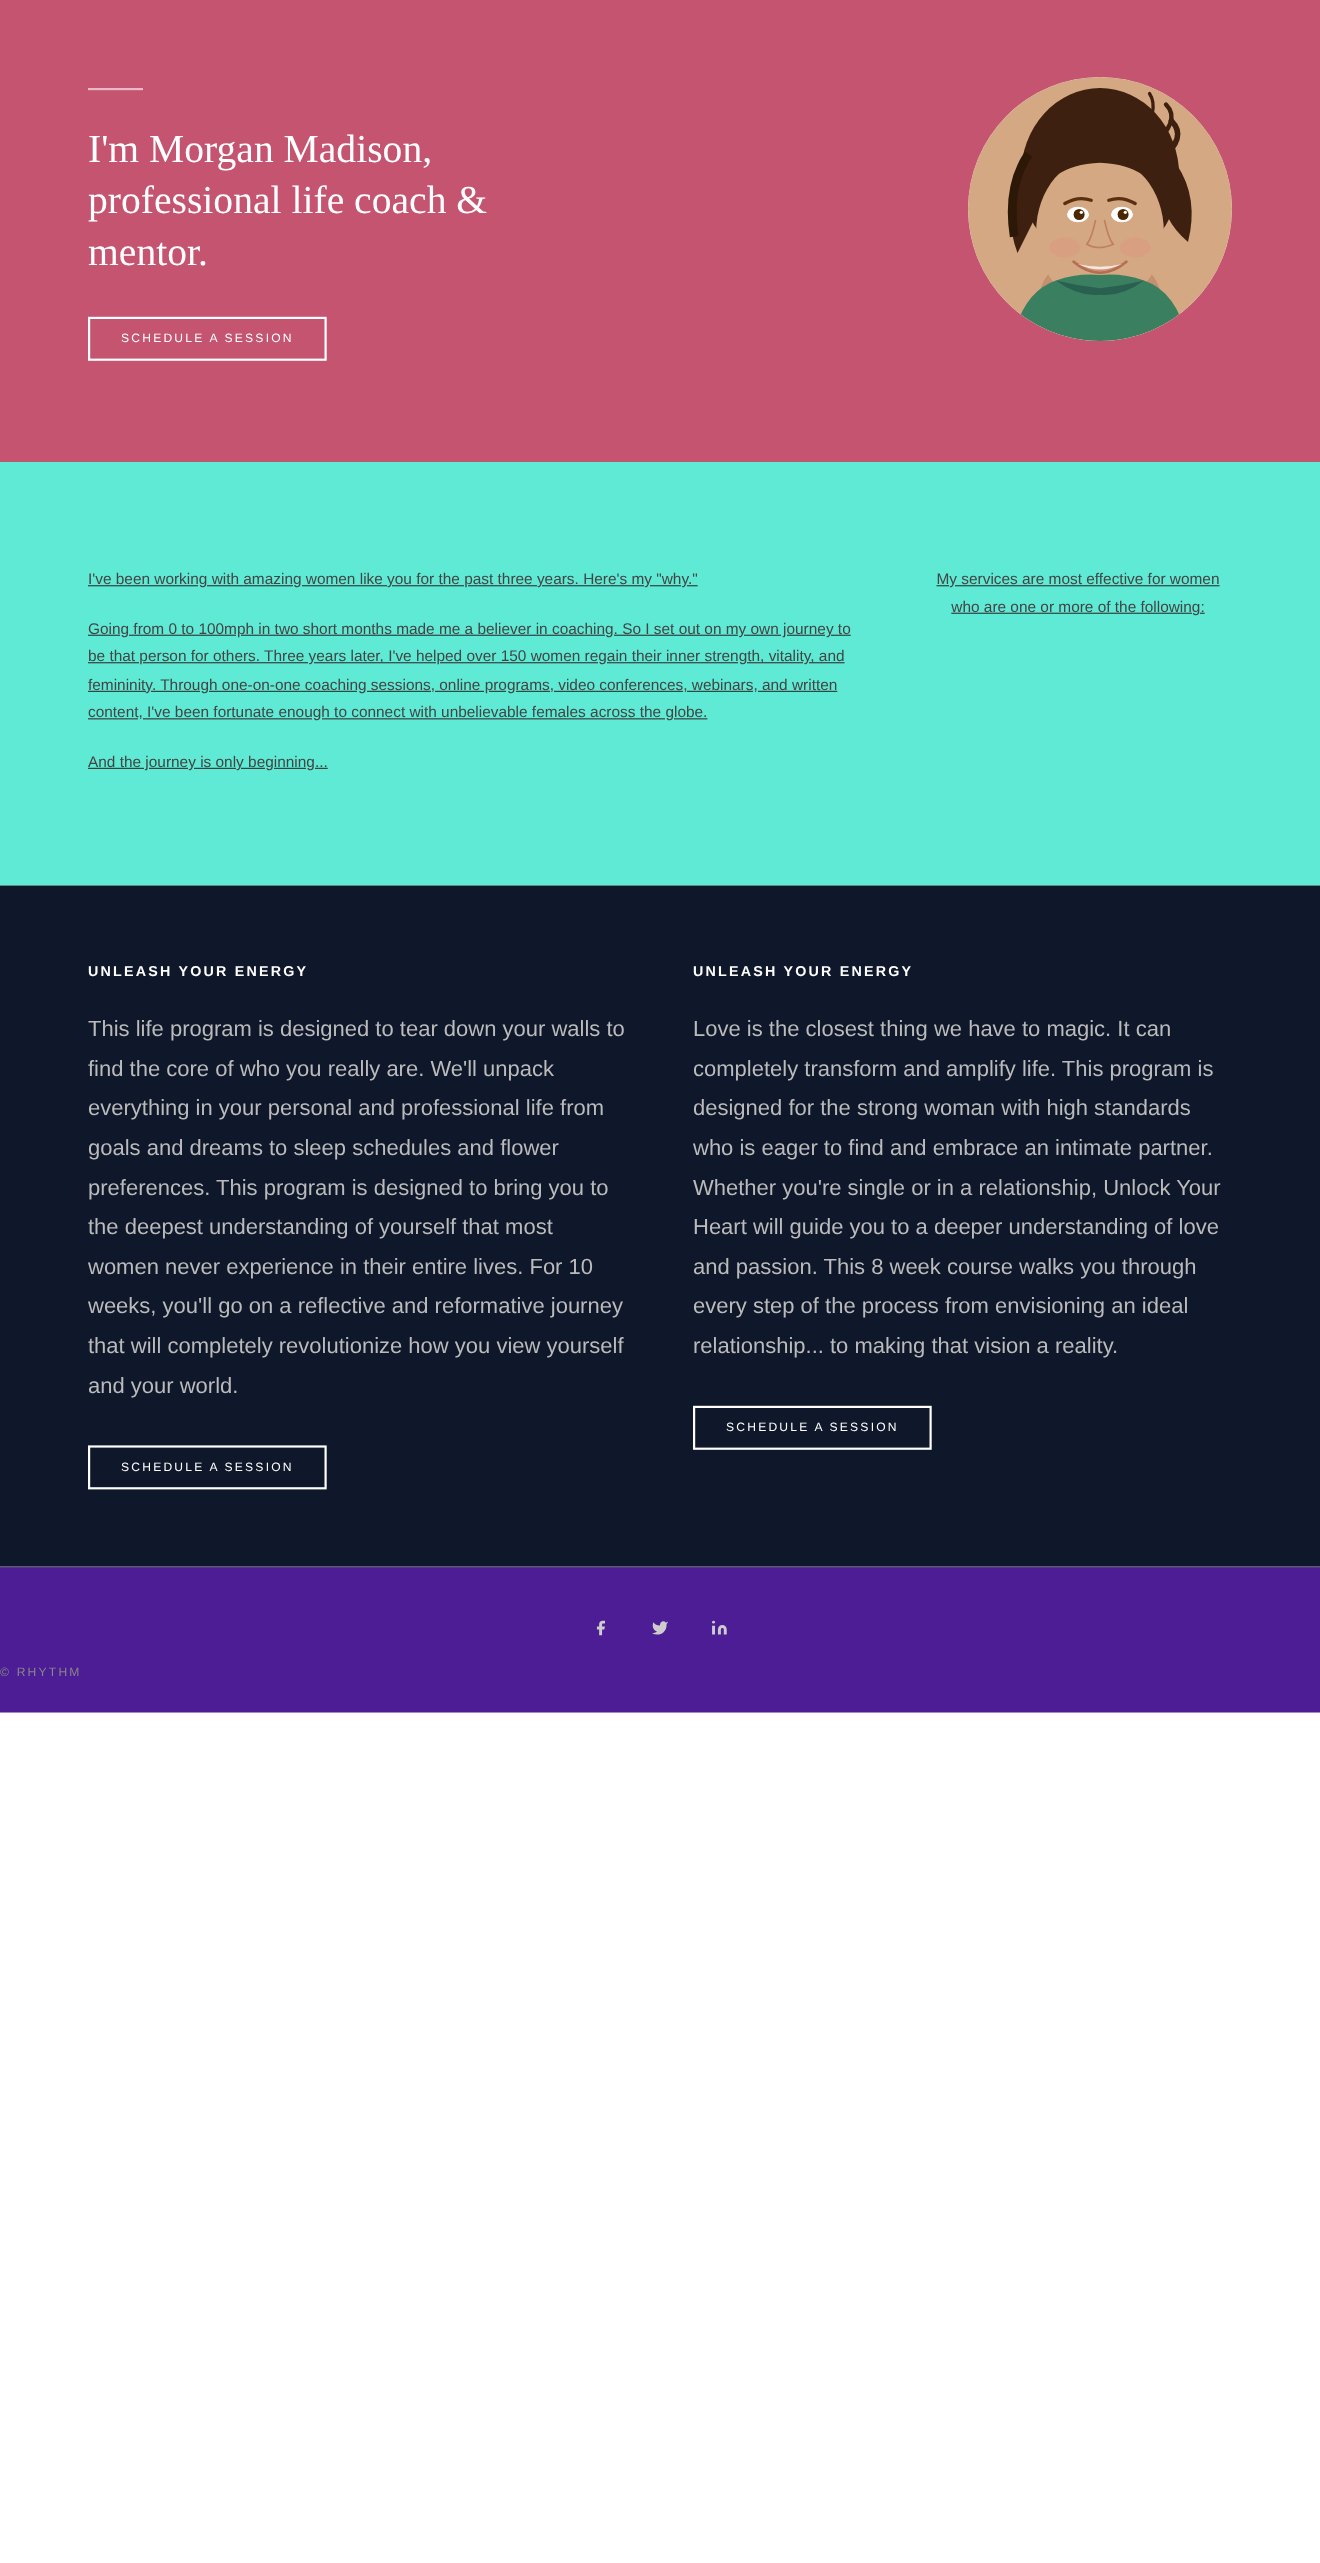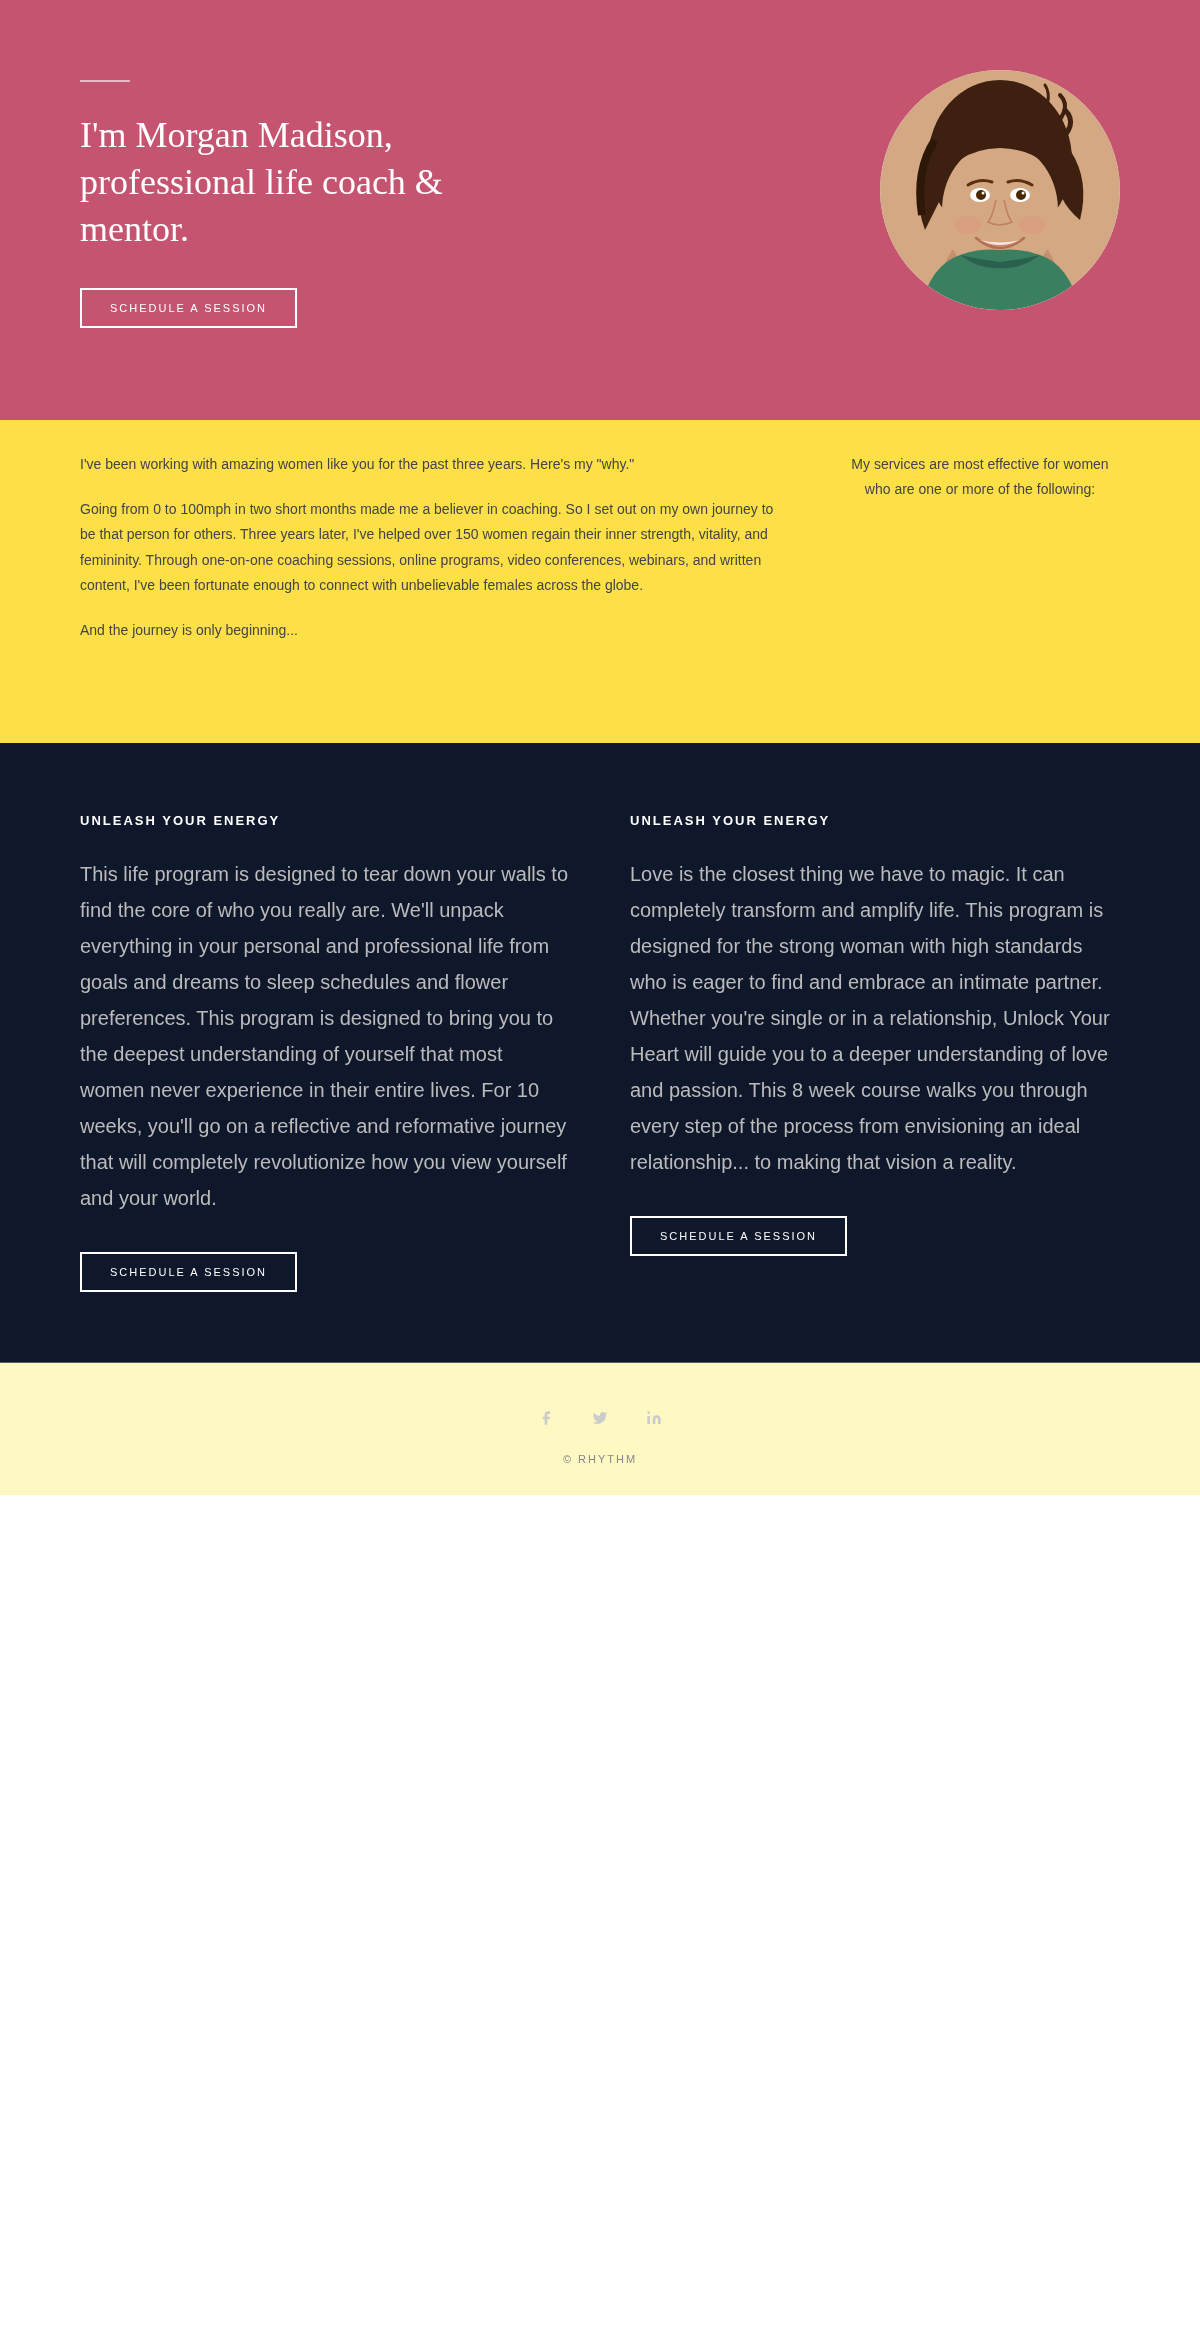--- a/index.html
+++ b/index.html
@@ -65,24 +65,25 @@
     }
     
     .avatar-svg {
       width: 240px;
       height: 240px;
       border-radius: 50%;
     }
 
     
     .about {
-      background: #fde047;
-      padding: 32px 80px 80px 80px;
+      background: #5eead4;
+      padding: 94px 80px 80px 80px;
       display: flex;
       gap: 60px;
+      text-decoration: underline;
     }
     .about-left {
       flex: 1;
     }
     .about-left p {
       font-size: 14px;
       line-height: 1.8;
       color: #444;
       margin-bottom: 20px;
       font-family: Arial, sans-serif;
@@ -153,24 +154,23 @@
       padding: 12px 28px;
       font-size: 11px;
       letter-spacing: 2px;
       text-transform: uppercase;
       cursor: pointer;
       font-family: Arial, sans-serif;
     }
 
     
     .footer {
-      background: #fef9c3;
+      background: #4c1d95;
       padding: 40px 0 30px 0;
       border-top: 1px solid #5a5a6a;
-      text-align: center;
     }
     .footer-social {
       display: flex;
       justify-content: center;
       gap: 24px;
       margin-bottom: 20px;
     }
     .social-icon {
       color: #ccc;
       font-size: 16px;

